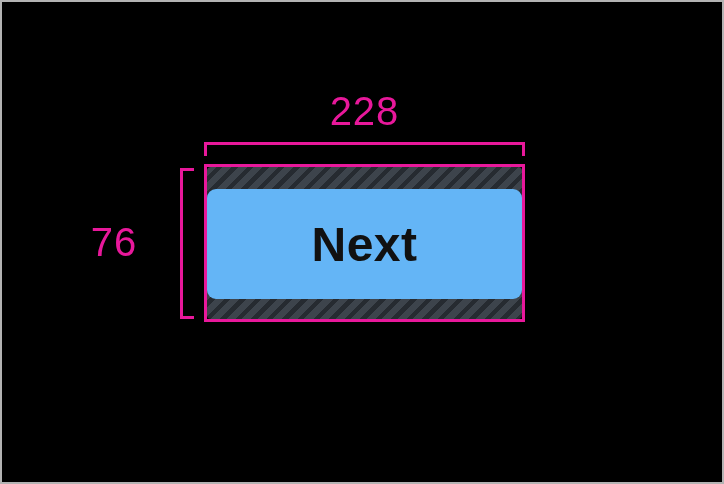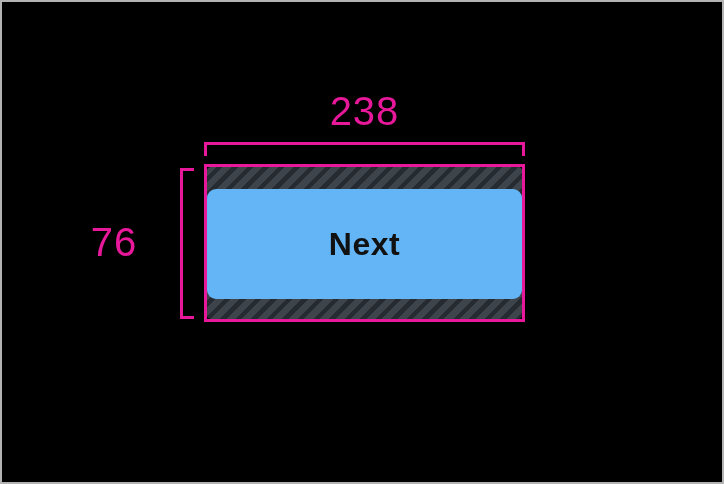--- a/index.html
+++ b/index.html
@@ -82,36 +82,36 @@
     position: absolute;
     left: 0;
     right: 0;
     top: 22px;
     height: 110px;
     border: none;
     border-radius: 9px;
     background: var(--button-blue, #64b5f6);
     color: var(--button-text, #111111);
     font-family: "Liberation Sans", sans-serif;
-    font-size: 32px;
+    font-size: 48px;
     font-weight: bold;
     letter-spacing: 0.5px;
     display: flex;
     align-items: center;
     justify-content: center;
     cursor: pointer;
     padding: 0;
   }
 </style>
 </head>
 <body>
 
 <div class="screen">
 
-  <div class="dim-label width">238</div>
+  <div class="dim-label width">228</div>
 
   <div class="bracket-h"></div>
 
   <div class="dim-label height">76</div>
 
   <div class="bracket-v"></div>
 
   <div class="selection-box">
 
     <div class="hatch"></div>

